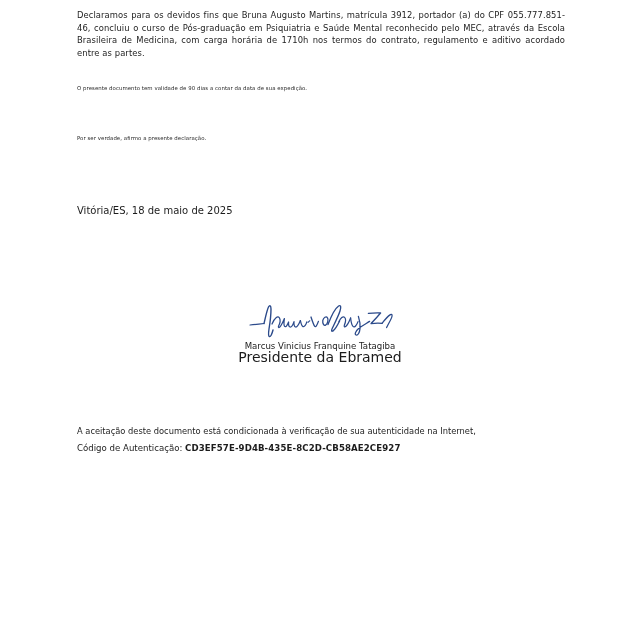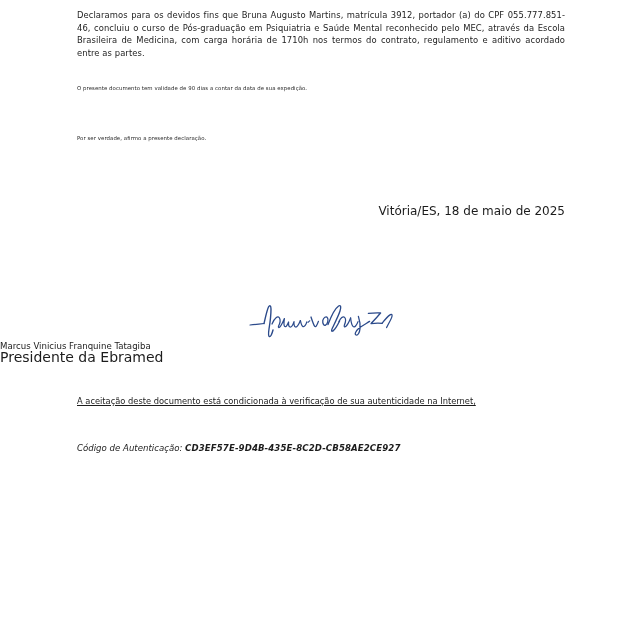--- a/index.html
+++ b/index.html
@@ -40,32 +40,31 @@
   }
 
   .fine-print {
     font-size: 5.4px;
     line-height: 8px;
     color: #2a2a2a;
     letter-spacing: 0.01em;
   }
 
   .city-date {
-    font-size: 12px;
+    font-size: 10px;
     line-height: 12px;
     color: #1c1c1c;
-    text-align: right;
   }
 
   
   .signature-area {
     position: absolute;
     left: 0;
     width: 640px;
-    text-align: left;
+    text-align: center;
   }
 
   .signature-mark {
     position: relative;
     height: 38px;
     width: 640px;
     pointer-events: none;
   }
 
   .signature-mark svg {
@@ -90,21 +89,20 @@
   .footer-note {
     font-size: 8.3px;
     line-height: 12.6px;
     color: #1c1c1c;
   }
 
   .auth-line {
     font-size: 8.6px;
     line-height: 12px;
     color: #1c1c1c;
-    font-style: italic;
   }
 
   .auth-code {
     font-weight: bold;
     letter-spacing: 0.012em;
   }
 
   .nowrap { white-space: nowrap; }
 </style>
 </head>
@@ -153,21 +151,21 @@
           <path d="M60 19.4 C60.6 18.8, 61.2 18.2, 61.8 17.8" stroke-width="1.1"></path>
         </g>
       </svg>
     </div>
 
     <div class="signer-name">Marcus Vinicius Franquine Tatagiba</div>
 
     <div class="signer-role">Presidente da Ebramed</div>
   </div>
 
-  <div class="block footer-note" style="top:395px;text-decoration:underline;">
+  <div class="block footer-note" style="top:425px;">
     <div>A aceitação deste documento está condicionada à verificação de sua autenticidade na Internet,</div>
   </div>
 
   <div class="block auth-line nowrap" style="top:442px;">
     <span>Código de Autenticação:</span>
     <span class="auth-code">CD3EF57E-9D4B-435E-8C2D-CB58AE2CE927</span>
   </div>
 
 </div>
 

